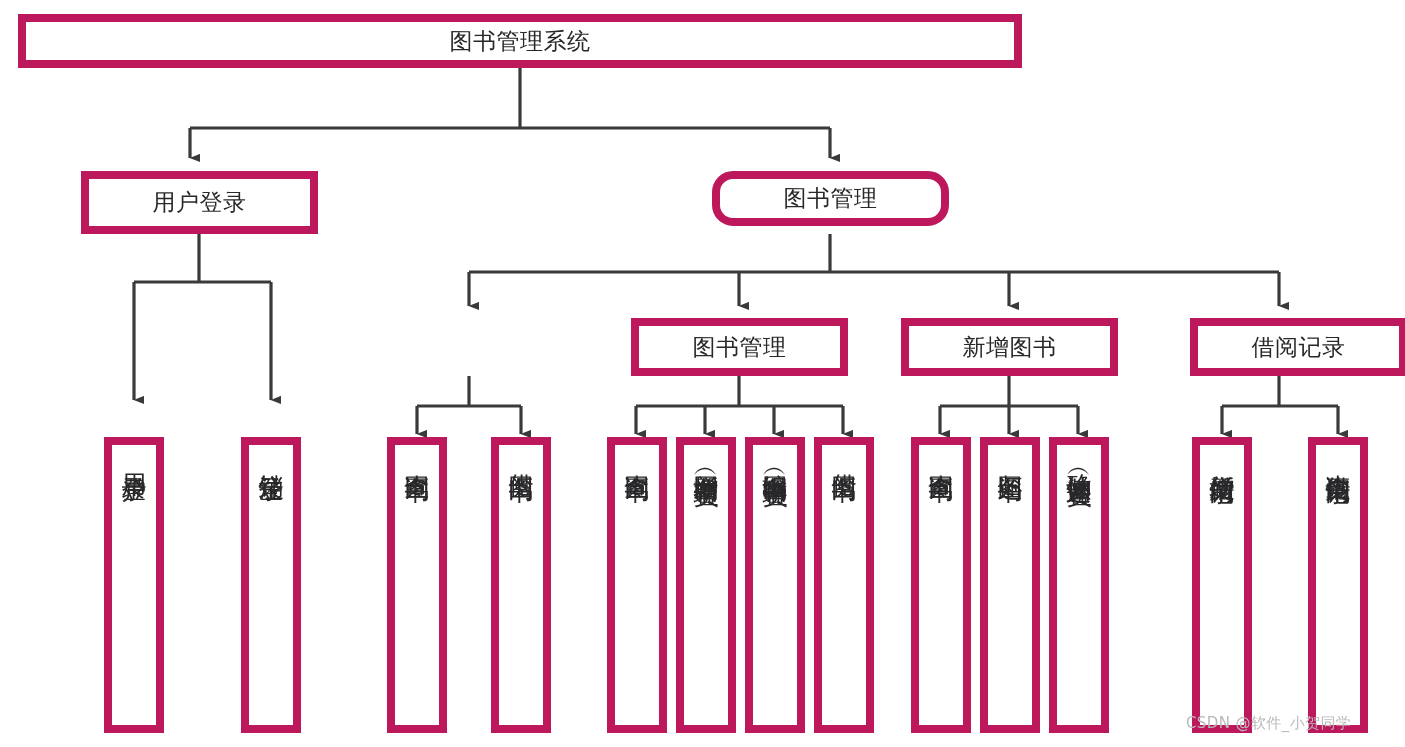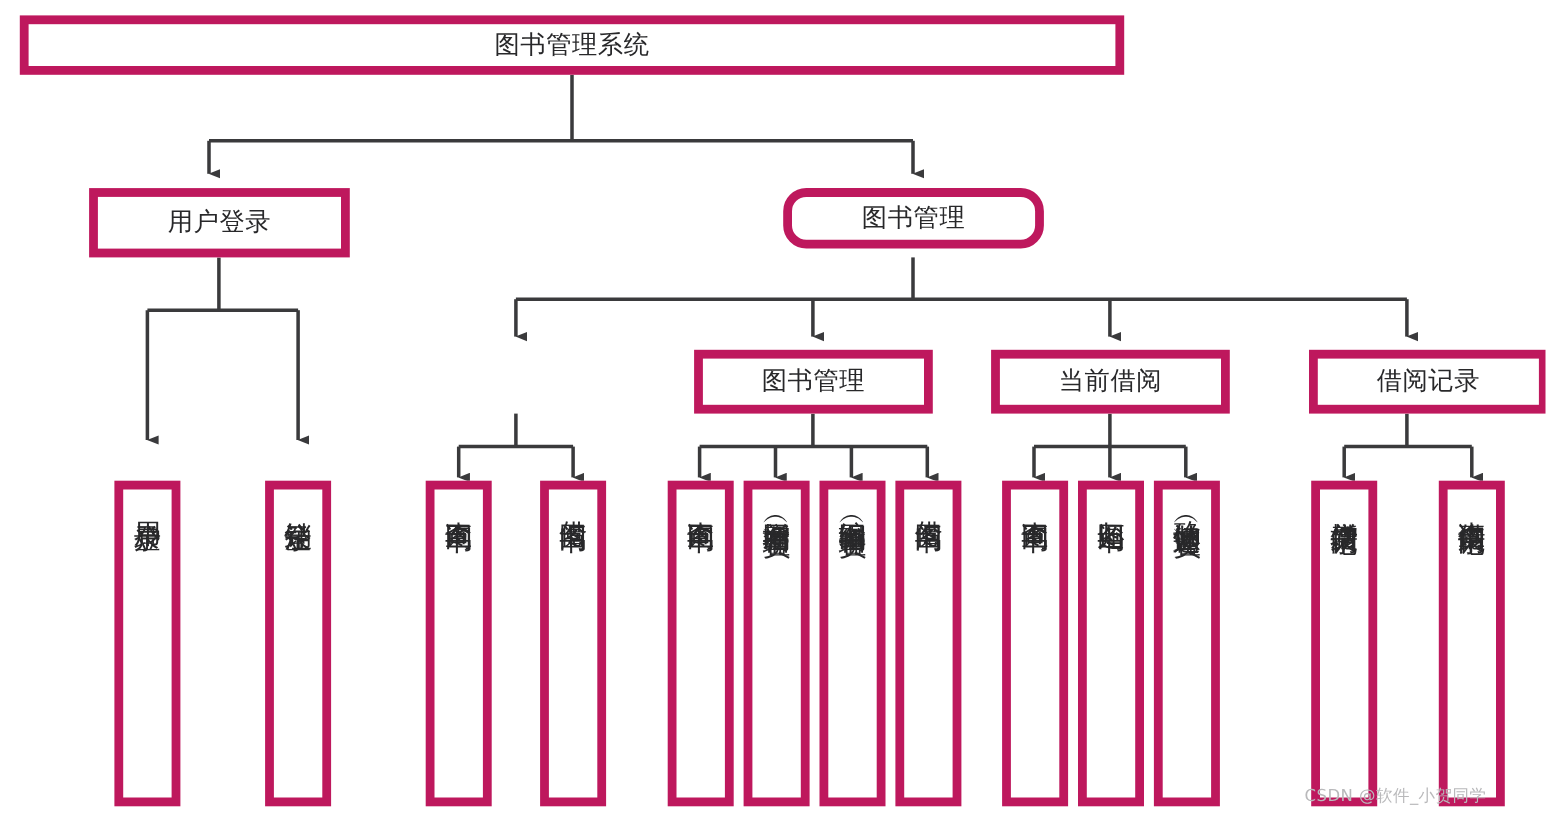--- a/index.html
+++ b/index.html
@@ -136,21 +136,21 @@
     <span class="node-label">用户登录</span>
   </div>
   <div class="node horiz" style="left:712px; top:171px; width:237px; height:55px;border-radius:21px;">
     <span class="node-label">图书管理</span>
   </div>
 
   <div class="node horiz" style="left:631px; top:318px; width:217px; height:58px;">
     <span class="node-label">图书管理</span>
   </div>
   <div class="node horiz" style="left:901px; top:318px; width:217px; height:58px;">
-    <span class="node-label">当前借阅</span>
+    <span class="node-label">新增图书</span>
   </div>
   <div class="node horiz" style="left:1171px; top:318px; width:217px; height:58px;margin-left:19px;">
     <span class="node-label">借阅记录</span>
   </div>
 
   <div class="node vert" style="left:104px; top:437px; width:60px; height:296px;">
     <span class="node-label">用户登录</span>
   </div>
   <div class="node vert" style="left:241px; top:437px; width:60px; height:296px;">
     <span class="node-label">注销登录</span>

